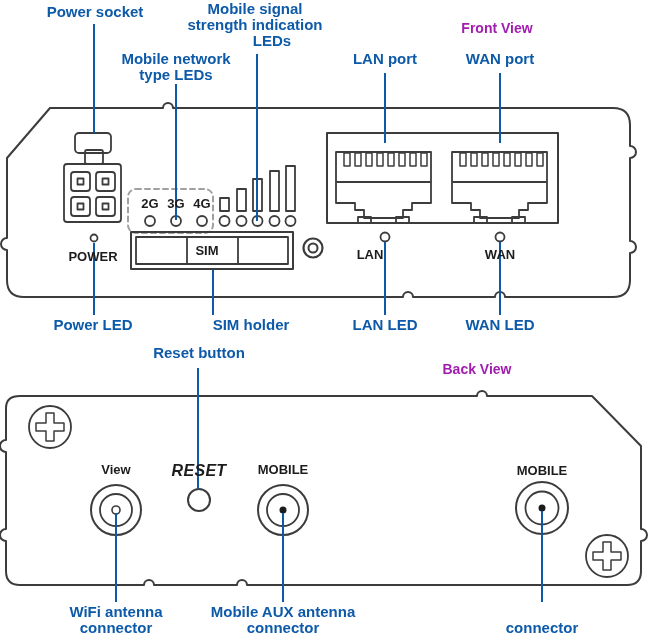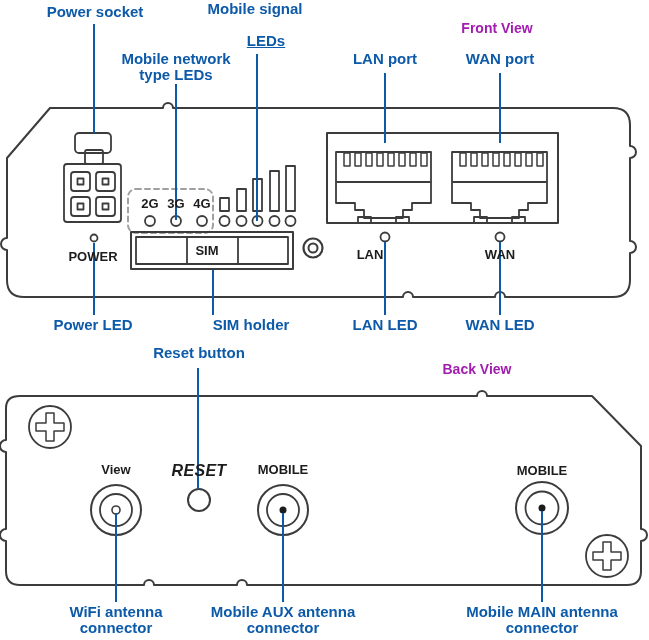--- a/index.html
+++ b/index.html
@@ -180,37 +180,37 @@
       <line x1="283" y1="513" x2="283" y2="602"></line>
       <line x1="542" y1="511" x2="542" y2="602"></line>
     </g>
   </svg>
 
   <div class="txt view-title" style="left:497px;top:20px;">Front View</div>
   <div class="txt view-title" style="left:477px;top:361px;">Back View</div>
 
   <div class="txt ann" style="left:95px;top:4px;">Power socket</div>
   <div class="txt ann" style="left:255px;top:1px;">Mobile signal</div>
-  <div class="txt ann" style="left:266px;top:33px;text-decoration:underline;">LEDs</div>
+  <div class="txt ann" style="left:255px;top:17px;">strength indication</div>
+  <div class="txt ann" style="left:272px;top:33px;">LEDs</div>
   <div class="txt ann" style="left:176px;top:51px;text-align:right;">Mobile network</div>
   <div class="txt ann" style="left:176px;top:67px;">type LEDs</div>
   <div class="txt ann" style="left:385px;top:51px;">LAN port</div>
   <div class="txt ann" style="left:500px;top:51px;">WAN port</div>
 
   <div class="txt ann" style="left:93px;top:317px;">Power LED</div>
   <div class="txt ann" style="left:213px;top:317px;margin-left:38px;">SIM holder</div>
   <div class="txt ann" style="left:385px;top:317px;">LAN LED</div>
   <div class="txt ann" style="left:500px;top:317px;">WAN LED</div>
   <div class="txt ann" style="left:199px;top:345px;">Reset button</div>
 
   <div class="txt ann" style="left:116px;top:604px;">WiFi antenna</div>
   <div class="txt ann" style="left:116px;top:620px;">connector</div>
   <div class="txt ann" style="left:283px;top:604px;">Mobile AUX antenna</div>
   <div class="txt ann" style="left:283px;top:620px;">connector</div>
-  <div class="txt ann" style="left:542px;top:604px;">Mobile MAIN antenna</div>
   <div class="txt ann" style="left:542px;top:620px;">connector</div>
 
   <div class="txt panel-lbl" style="left:93px;top:249px;">POWER</div>
   <div class="txt panel-lbl" style="left:150px;top:196px;">2G</div>
   <div class="txt panel-lbl" style="left:176px;top:196px;">3G</div>
   <div class="txt panel-lbl" style="left:202px;top:196px;">4G</div>
   <div class="txt panel-lbl" style="left:207px;top:243px;">SIM</div>
   <div class="txt panel-lbl" style="left:370px;top:247px;">LAN</div>
   <div class="txt panel-lbl" style="left:500px;top:247px;">WAN</div>
 

